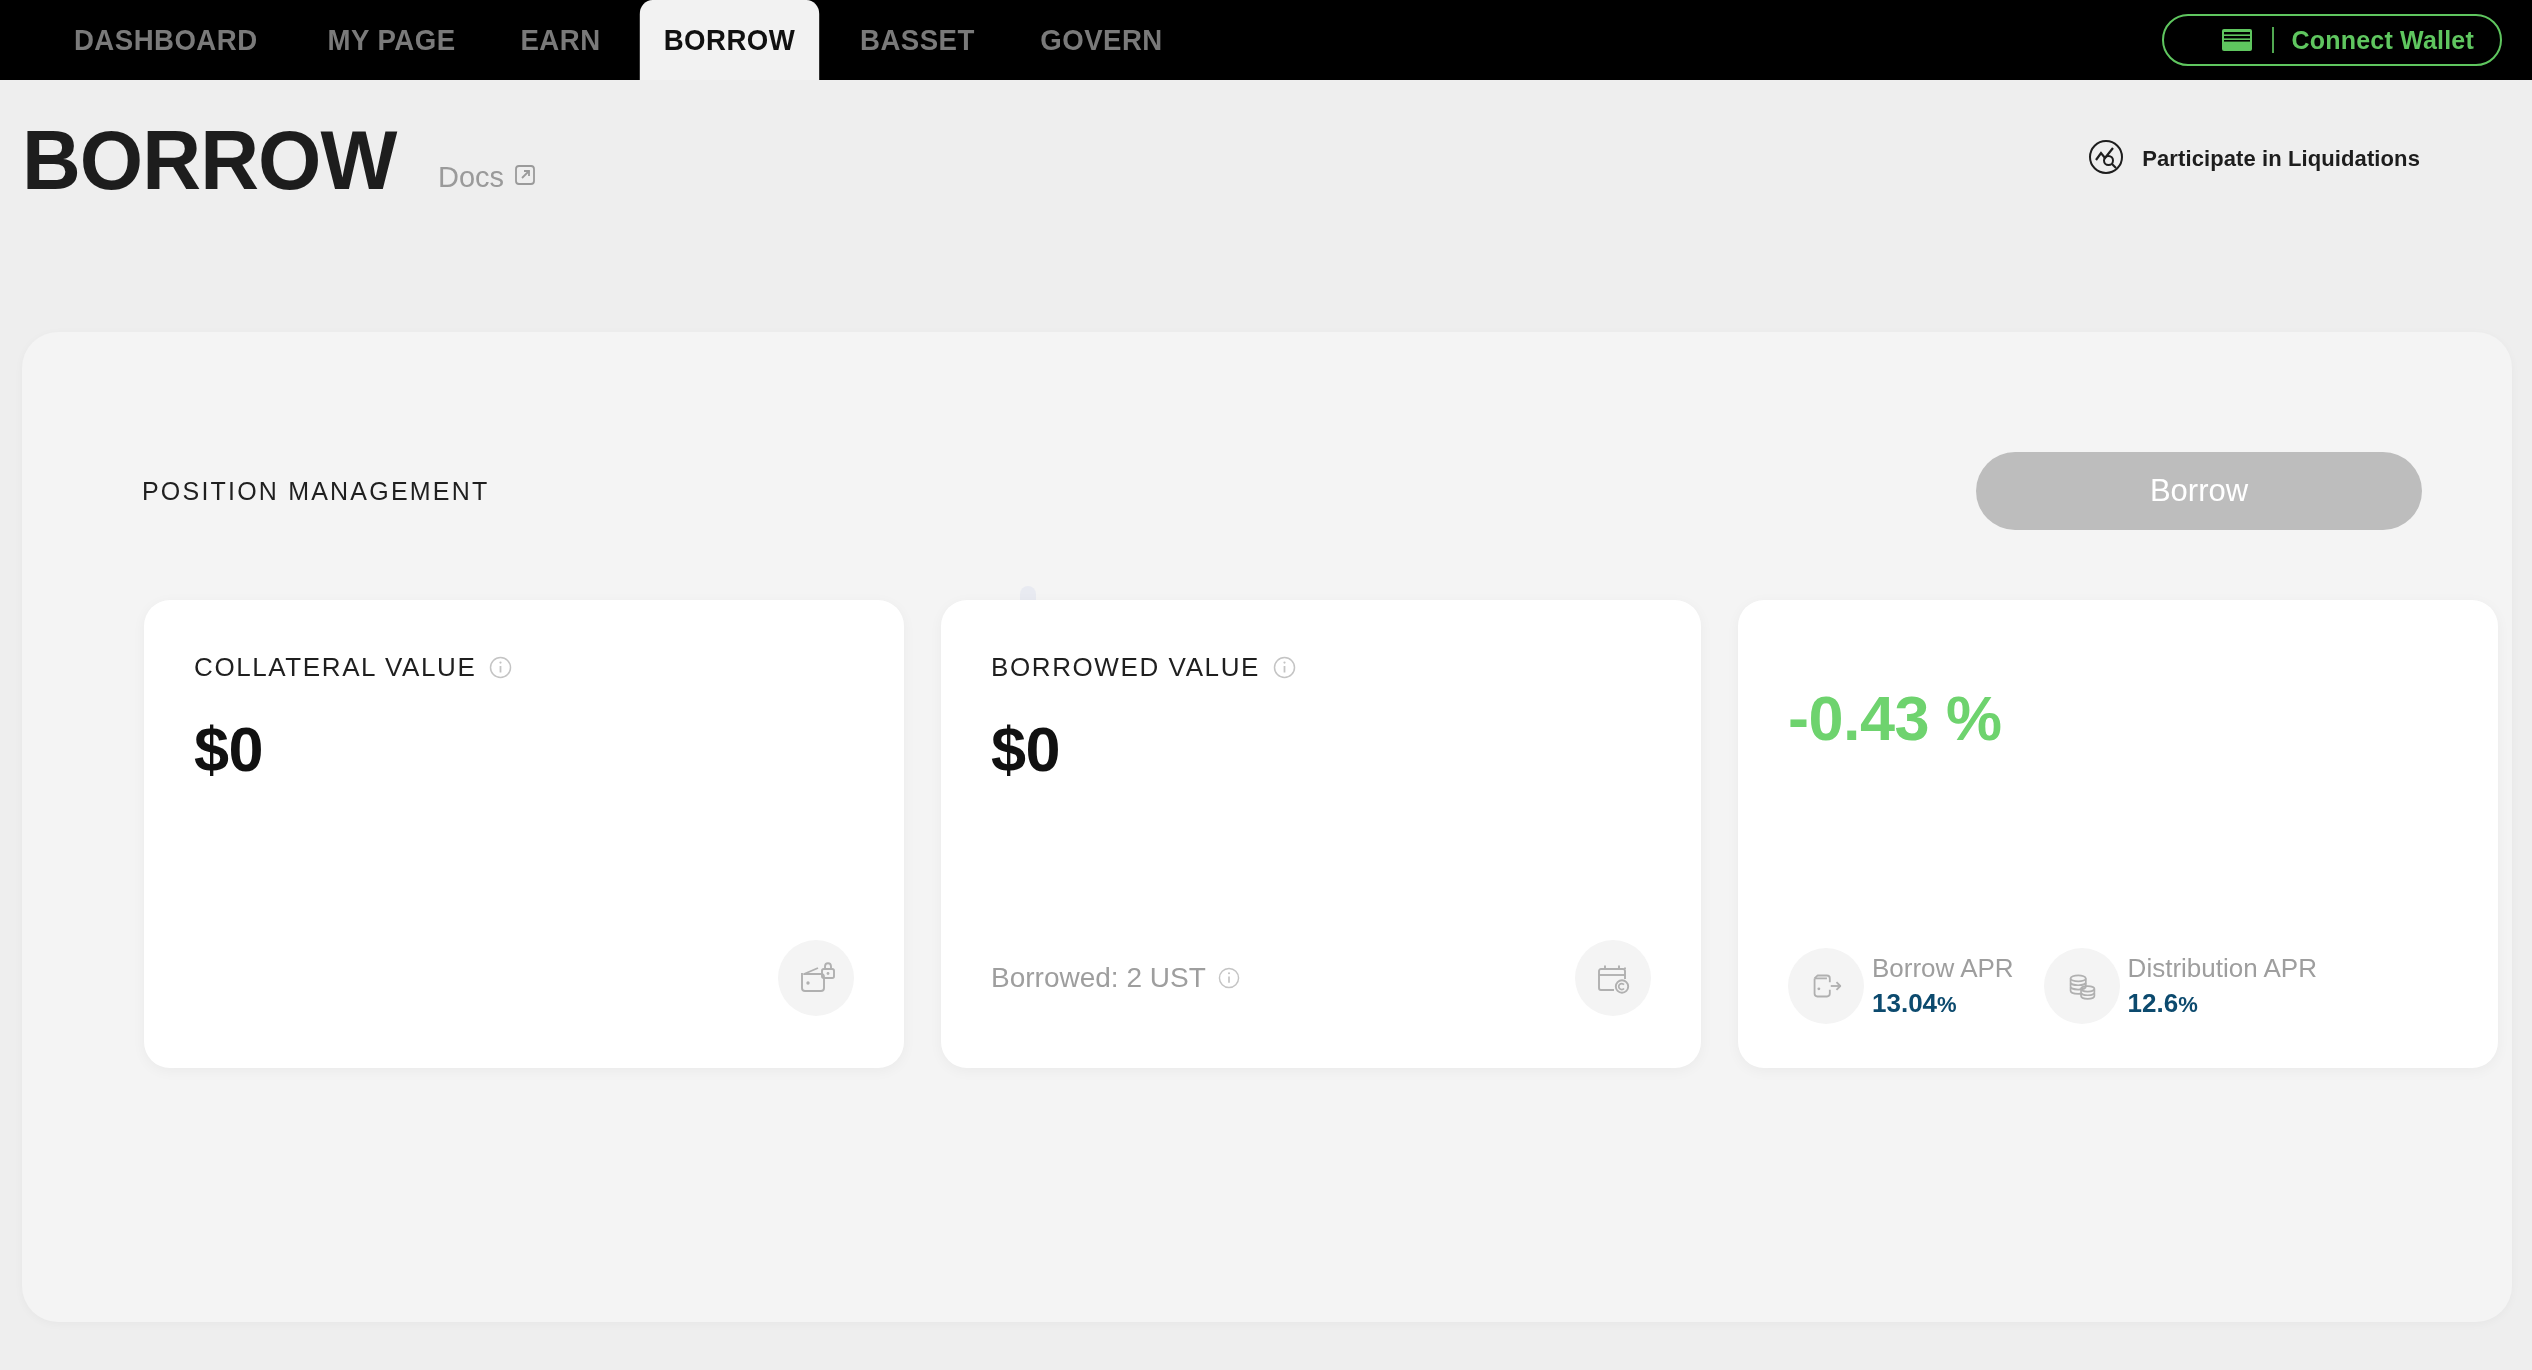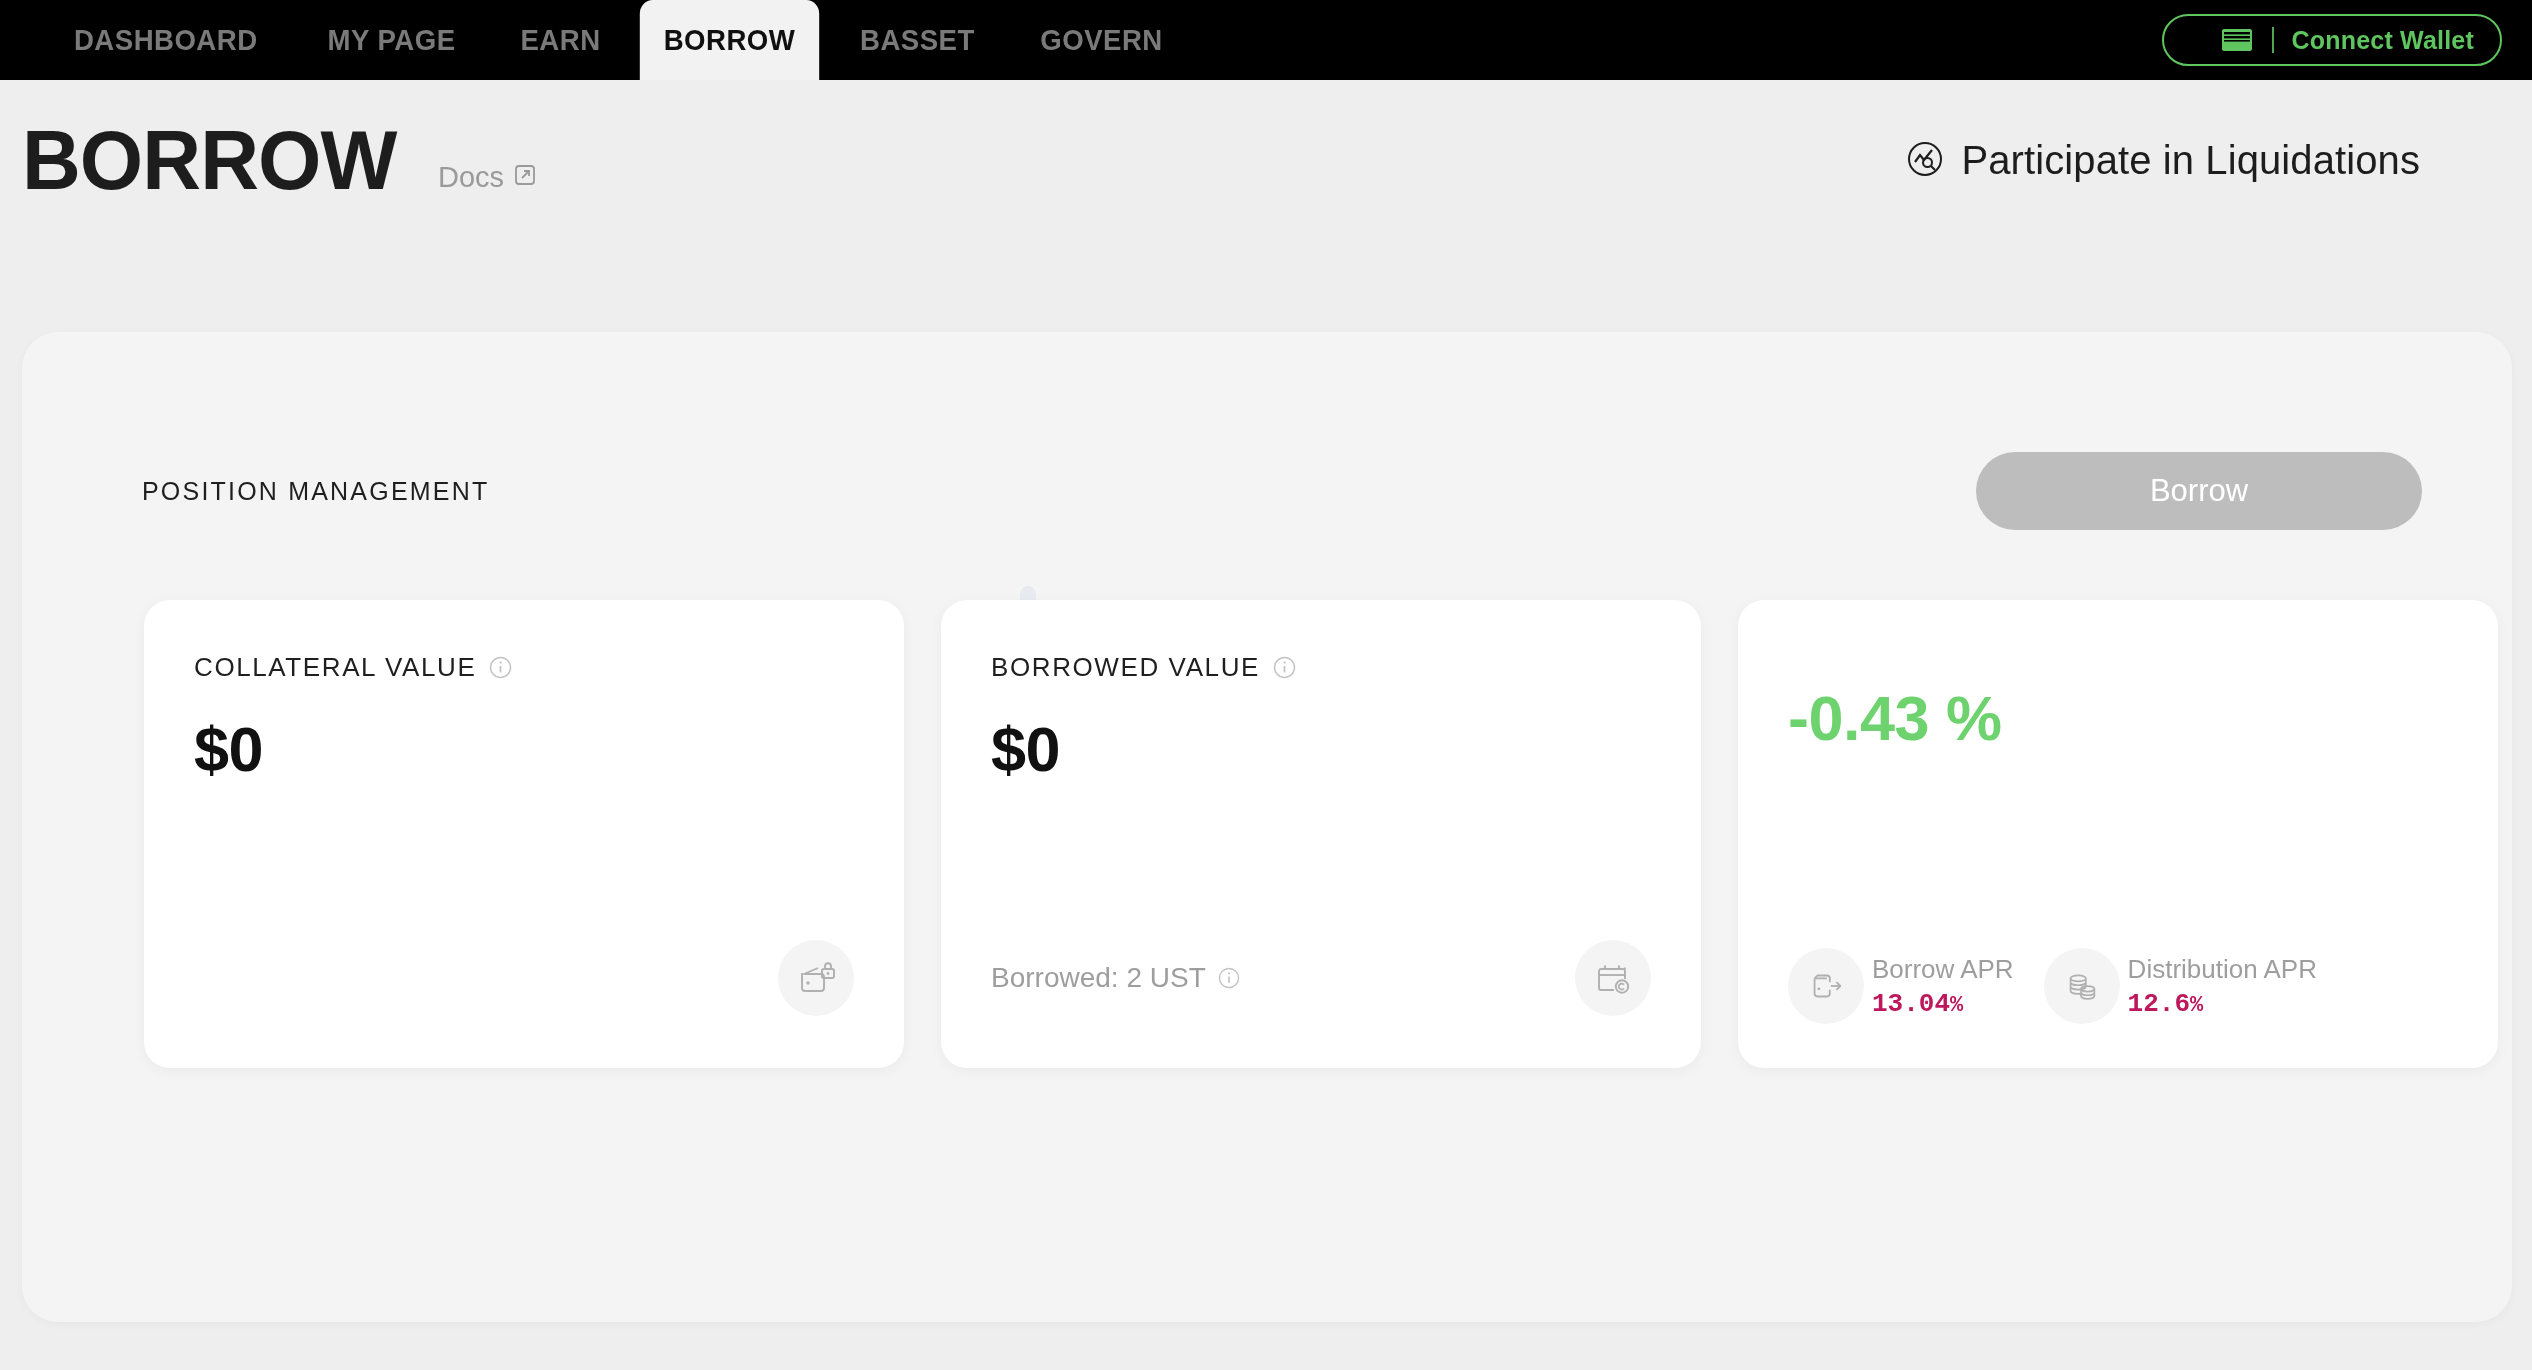--- a/index.html
+++ b/index.html
@@ -143,23 +143,23 @@
     position: absolute;
     right: 112px;
     top: 28px;
     display: flex;
     align-items: center;
     gap: 17px;
     cursor: pointer;
   }
 
   .participate-label {
-    font-size: 40px;
+    font-size: 22px;
     color: #1d1d1d;
-    font-weight: normal;
+    font-weight: bold;
     letter-spacing: 0.1px;
   }
 
   
   .panel {
     position: absolute;
     left: 22px;
     top: 332px;
     width: 2490px;
     height: 990px;
@@ -315,22 +315,21 @@
   .apr-text { display: flex; flex-direction: column; gap: 4px; }
 
   .apr-name {
     font-size: 26px;
     color: #9e9e9e;
   }
 
   .apr-val {
     font-size: 26px;
     font-weight: bold;
-    color: #be185d;
-    font-family: Liberation Mono, monospace;
+    color: #0c4a6e;
   }
 
   .apr-val .pct { font-size: 22px; }
 
   .info-icon { display: inline-flex; flex: none; }
 </style>
 </head>
 <body>
 
 <div class="topnav">

